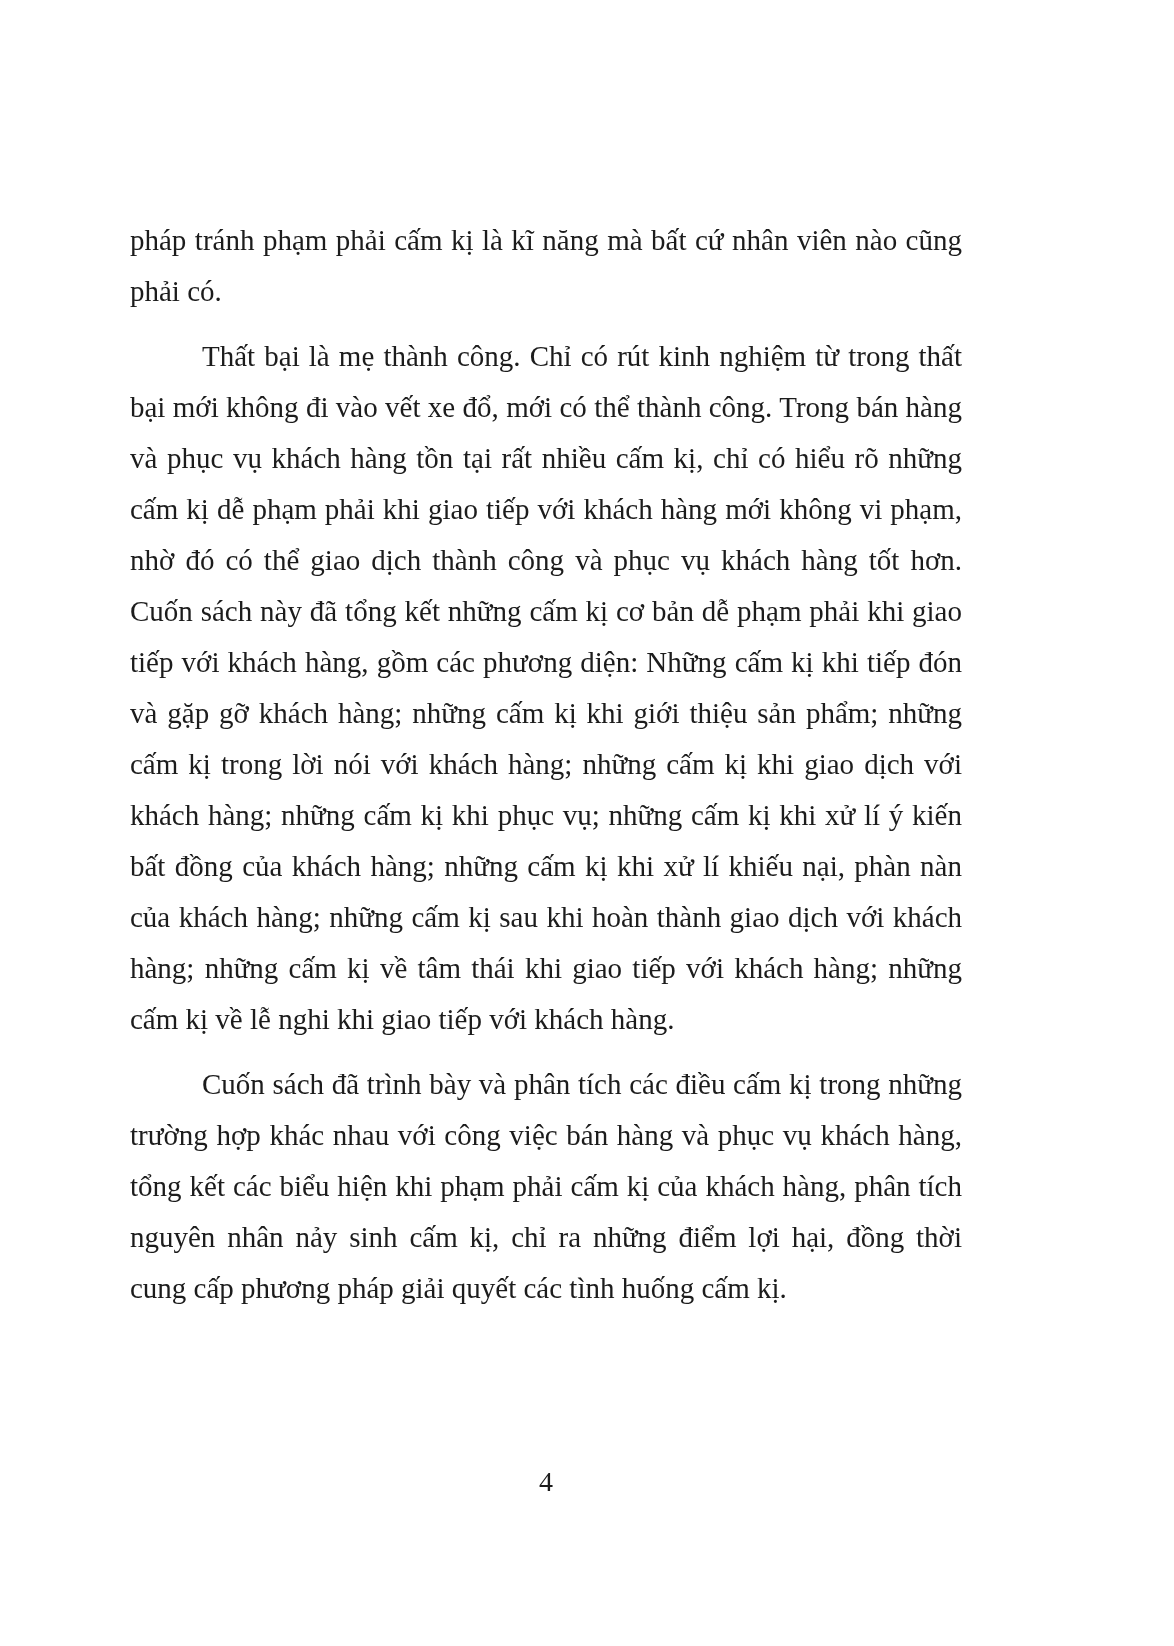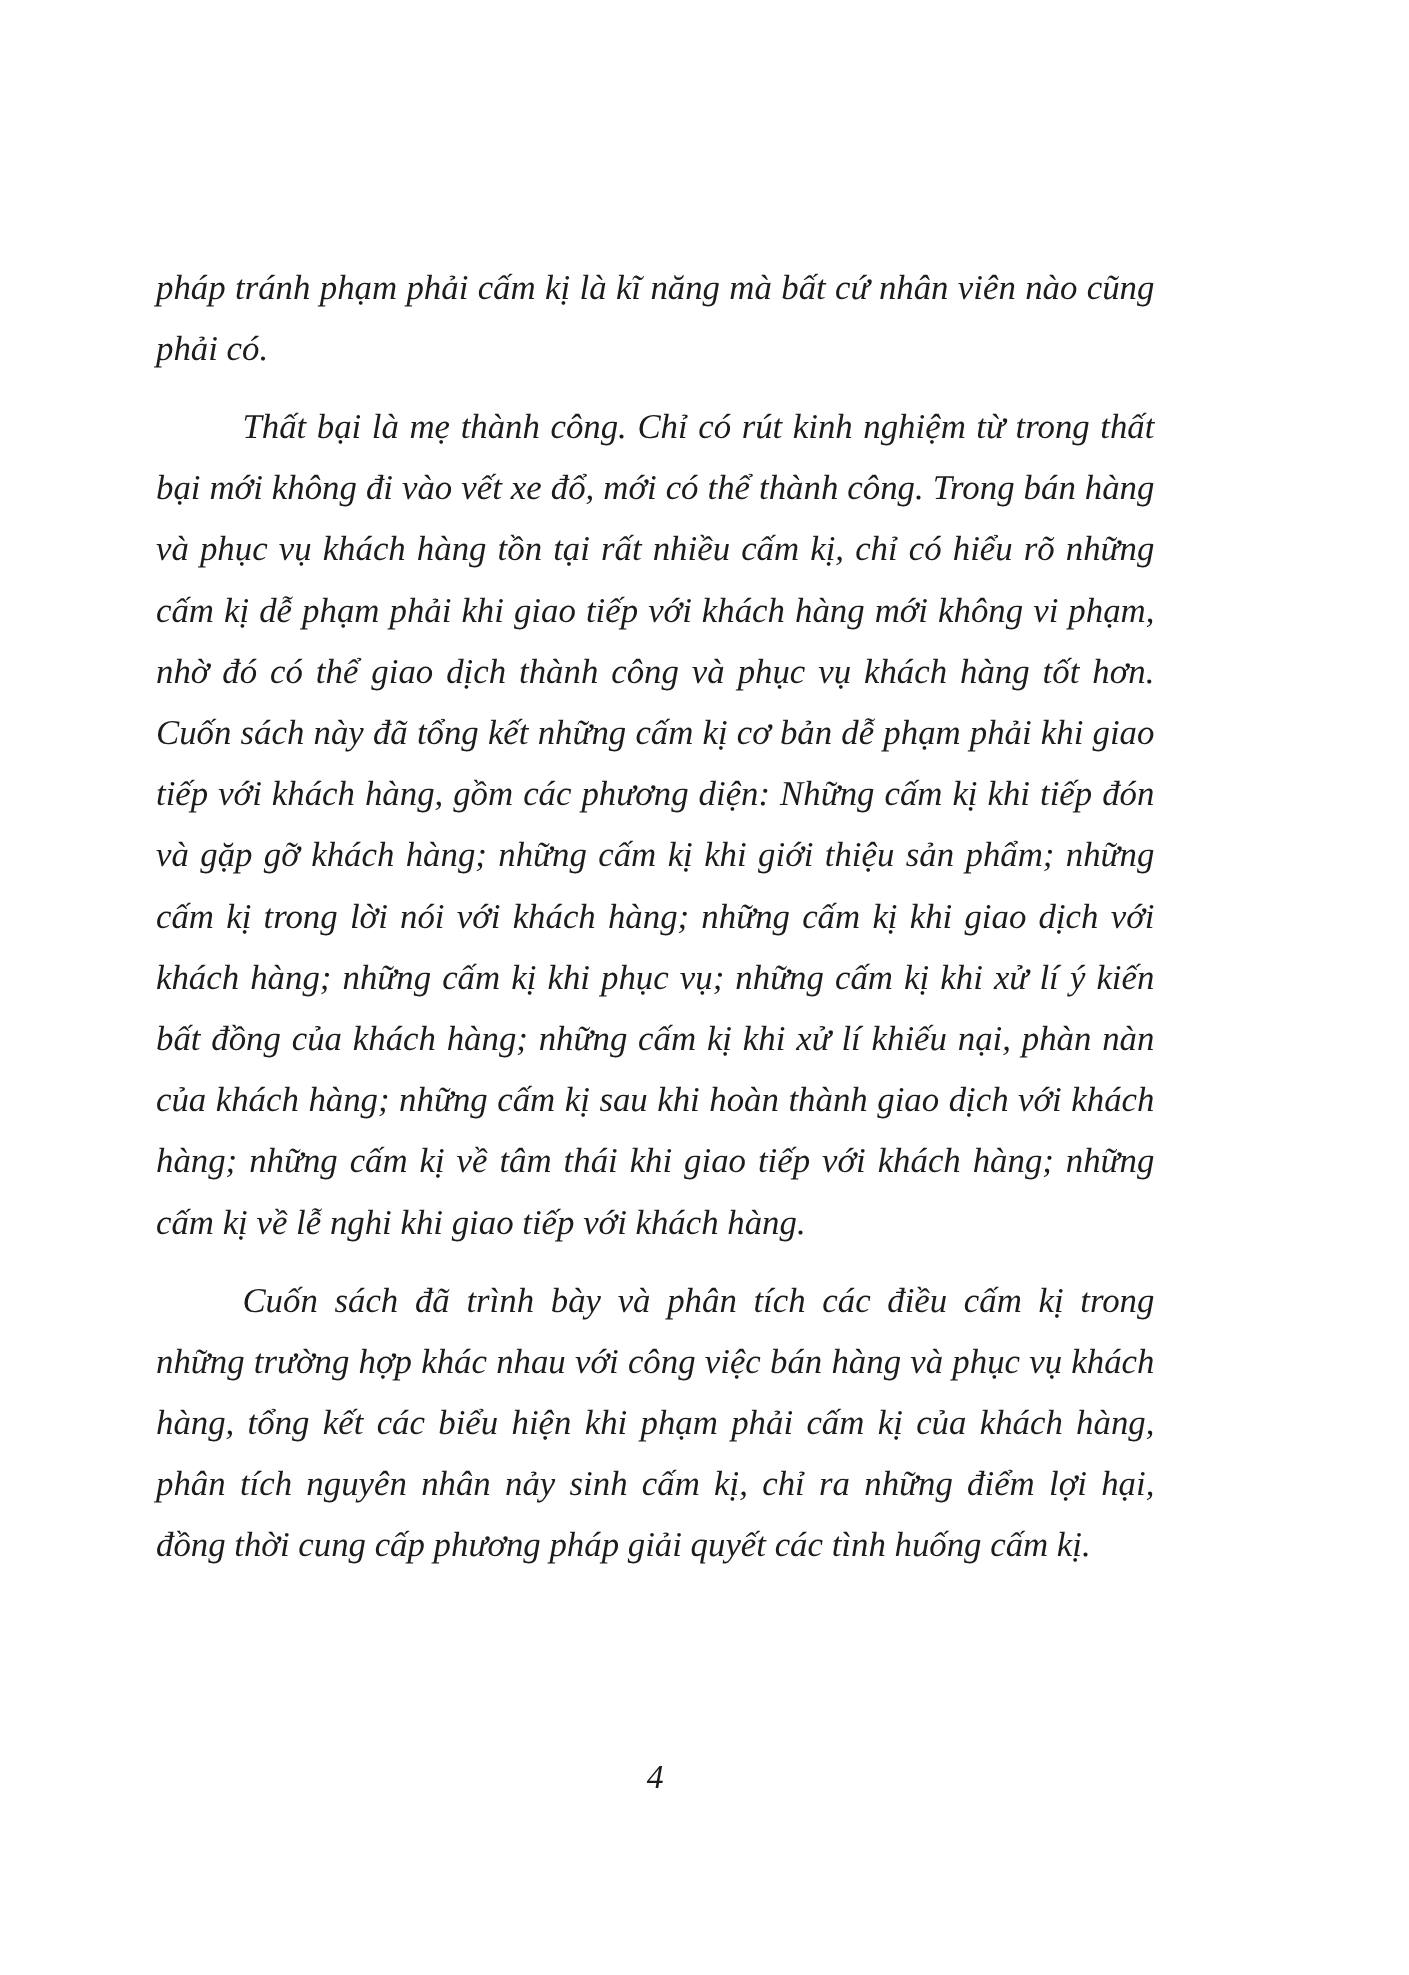--- a/index.html
+++ b/index.html
@@ -8,21 +8,20 @@
     background: #ffffff;
   }
   .page {
     position: relative;
     width: 1174px;
     height: 1646px;
     background: #ffffff;
     overflow: hidden;
     font-family: "Liberation Serif", serif;
     color: #1c1c1c;
-    font-style: italic;
   }
   .text-block {
     position: absolute;
     left: 130px;
     top: 215px;
     width: 832px;
     font-size: 29px;
     line-height: 51px;
     text-align: justify;
   }

